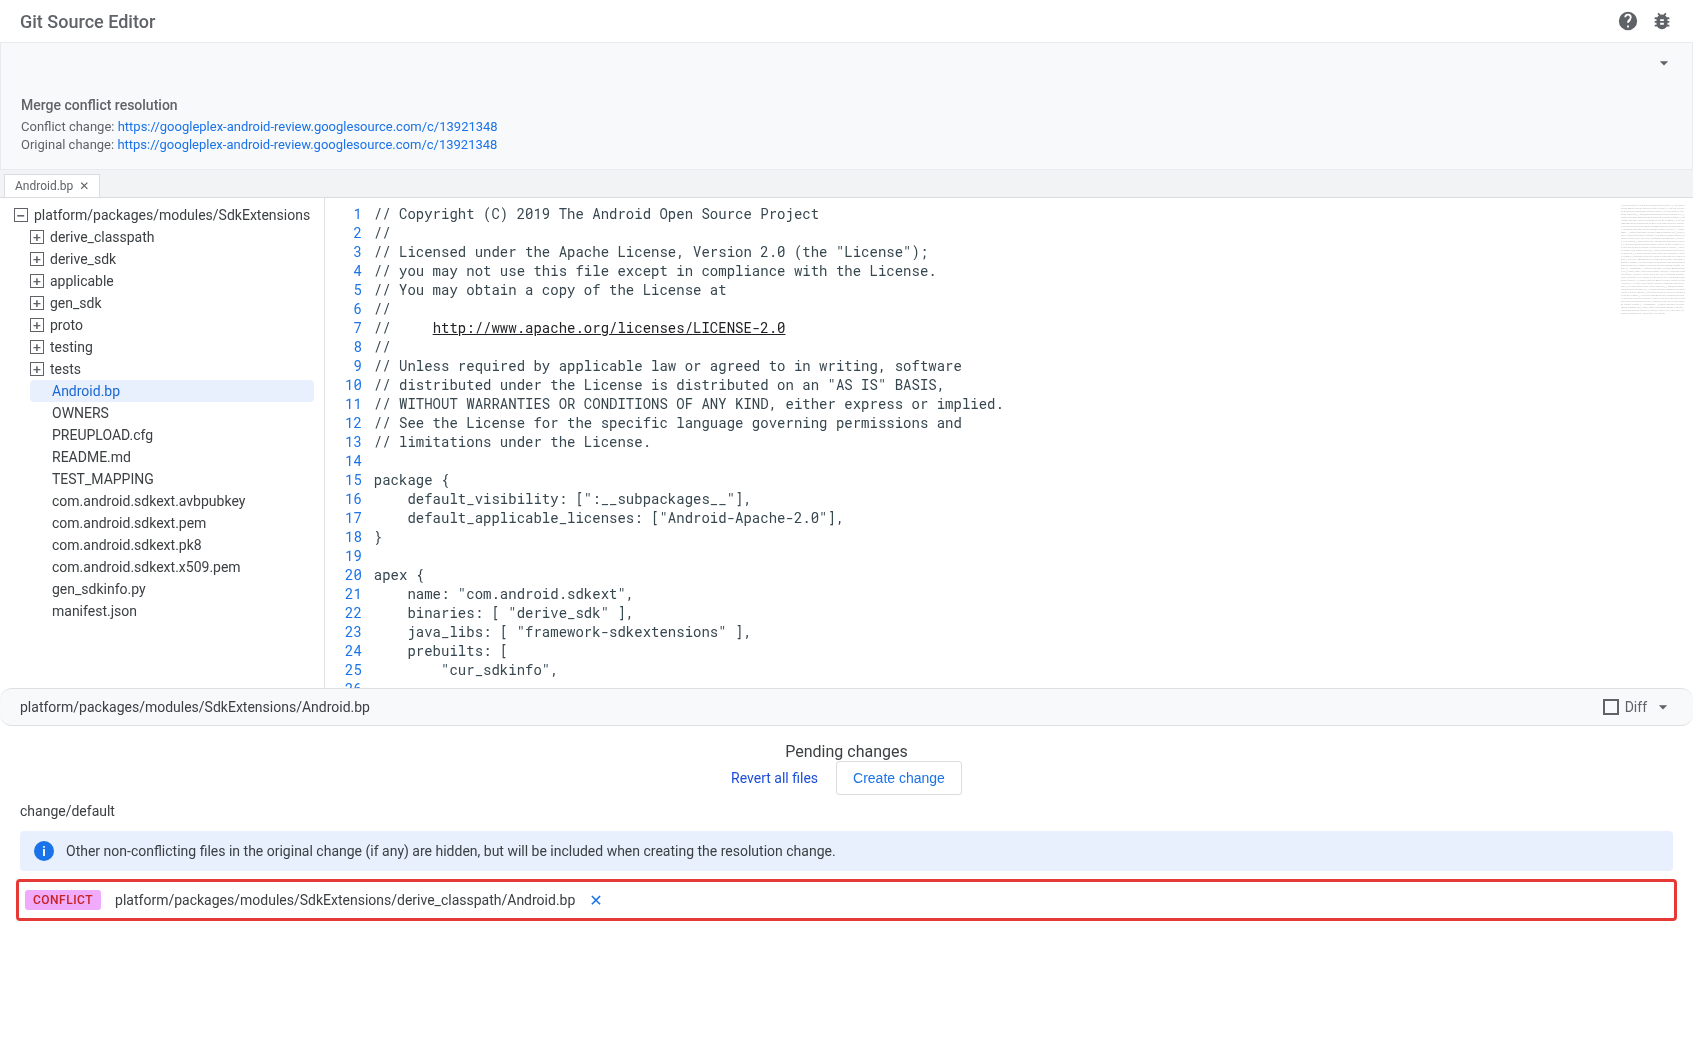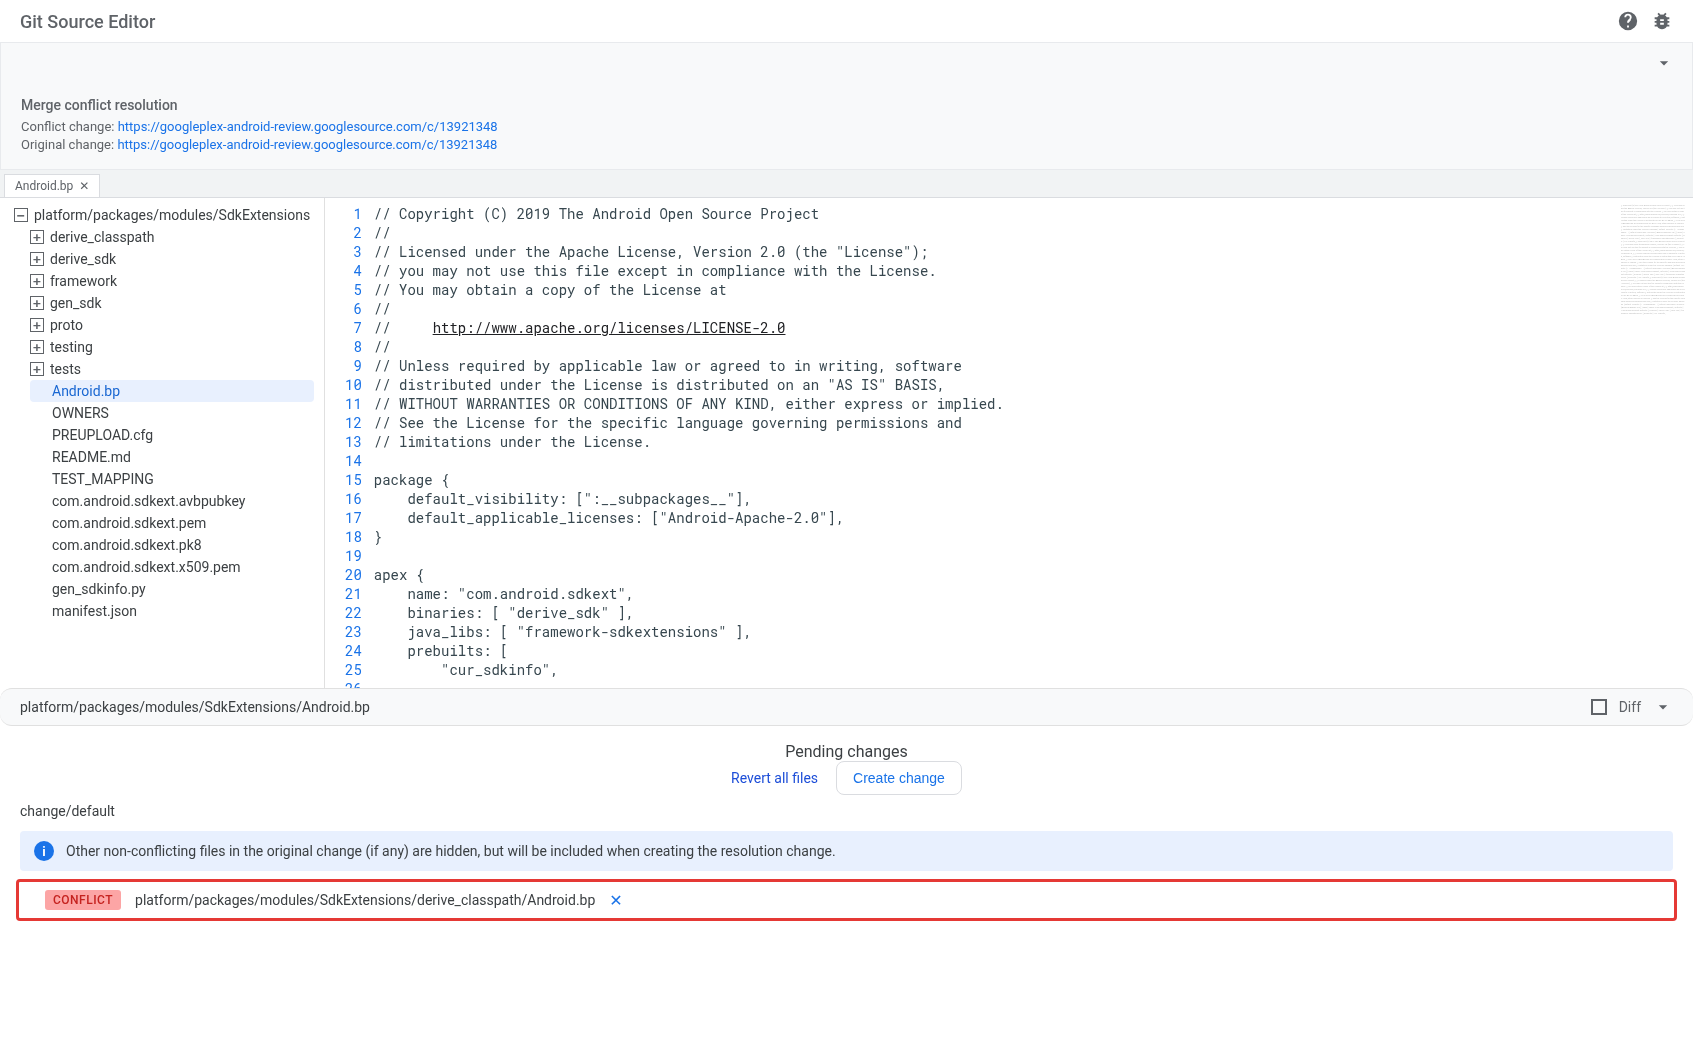--- a/index.html
+++ b/index.html
@@ -26,32 +26,32 @@
 .editor-wrap { flex: 1; display: flex; position: relative; overflow: hidden; }
 .editor { flex: 1; display: flex; font-family: "Roboto Mono", Menlo, Consolas, monospace; font-size: 14px; overflow: auto; }
 .gutter { padding: 6px 12px 6px 20px; text-align: right; color: #1a73e8; user-select: none; }
 .gutter div { height: 19px; line-height: 19px; }
 .code { padding: 6px 0; flex: 1; }
 .code div { height: 19px; line-height: 19px; white-space: pre; color: #37474f; }
 .code a { color: #202124; text-decoration: underline; }
 .minimap { width: 80px; border-left: 0; padding: 6px 8px; font-size: 2px; line-height: 3px; color: #bbb; overflow: hidden; word-break: break-all; }
 .pathbar { display: flex; justify-content: space-between; align-items: center; padding: 8px 20px; border-top: 1px solid #e0e0e0; border-bottom: 1px solid #e0e0e0; background: #f8f9fa; border-radius: 12px; }
 .pathbar-left { color: #3c4043; }
-.pathbar-right { display: flex; align-items: center; gap: 12px; color: #5f6368; }
+.pathbar-right { display: flex; align-items: center; gap: 6px; color: #5f6368; }
 .checkbox { width: 16px; height: 16px; border: 2px solid #5f6368; }
 .pending { padding: 16px 20px 8px; display: flex; justify-content: space-between; align-items: center; flex-direction: column; }
 .pending h2 { font-size: 16px; font-weight: 400; color: #3c4043; }
 .pending-actions { display: flex; gap: 18px; align-items: center; }
 .link-btn { color: #1d4ed8; font-weight: 400; cursor: pointer; }
-.outline-btn { border: 1px solid #dadce0; color: #1a73e8; background: #fff; border-radius: 8px; padding: 8px 16px; cursor: pointer; font-weight: 500; font-size: 14px; }
+.outline-btn { border: 1px solid #dadce0; color: #1a73e8; background: #fff; border-radius: 3px; padding: 8px 16px; cursor: pointer; font-weight: 500; font-size: 14px; }
 .subheader { padding: 0 20px 12px; color: #3c4043; }
 .info-banner { margin: 0 20px 8px; background: #e8f0fe; border-radius: 4px; padding: 10px 14px; display: flex; align-items: center; gap: 12px; font-size: 14px; color: #3c4043; }
 .info-icon { width: 20px; height: 20px; border-radius: 50%; background: #1a73e8; color: #fff; display: inline-flex; align-items: center; justify-content: center; font-size: 13px; font-weight: bold; flex-shrink: 0; }
 .conflict-row { margin: 0 16px; padding: 8px 6px; display: flex; align-items: center; gap: 14px; border: 3px solid #e53935; border-radius: 4px; }
-.conflict-badge { background: #fca5a5; color: #c5221f; font-size: 12px; font-weight: 500; padding: 3px 8px; border-radius: 3px; letter-spacing: 0.5px; margin-left: 20px; }
+.conflict-badge { background: #f0abfc; color: #c5221f; font-size: 12px; font-weight: 500; padding: 3px 8px; border-radius: 3px; letter-spacing: 0.5px; }
 .conflict-path { color: #3c4043; }
 .conflict-x { color: #1a73e8; cursor: pointer; font-size: 16px; }
 svg { display: block; }
 </style>
 </head>
 <body>
 
 <div class="header">
   <h1>Git Source Editor</h1>
   <div class="header-icons">
@@ -99,21 +99,21 @@
       <div class="tree-item l1">
         <span class="tree-icon">+</span>
         <span>derive_classpath</span>
       </div>
       <div class="tree-item l1">
         <span class="tree-icon">+</span>
         <span>derive_sdk</span>
       </div>
       <div class="tree-item l1">
         <span class="tree-icon">+</span>
-        <span>framework</span>
+        <span>applicable</span>
       </div>
       <div class="tree-item l1">
         <span class="tree-icon">+</span>
         <span>gen_sdk</span>
       </div>
       <div class="tree-item l1">
         <span class="tree-icon">+</span>
         <span>proto</span>
       </div>
       <div class="tree-item l1">

